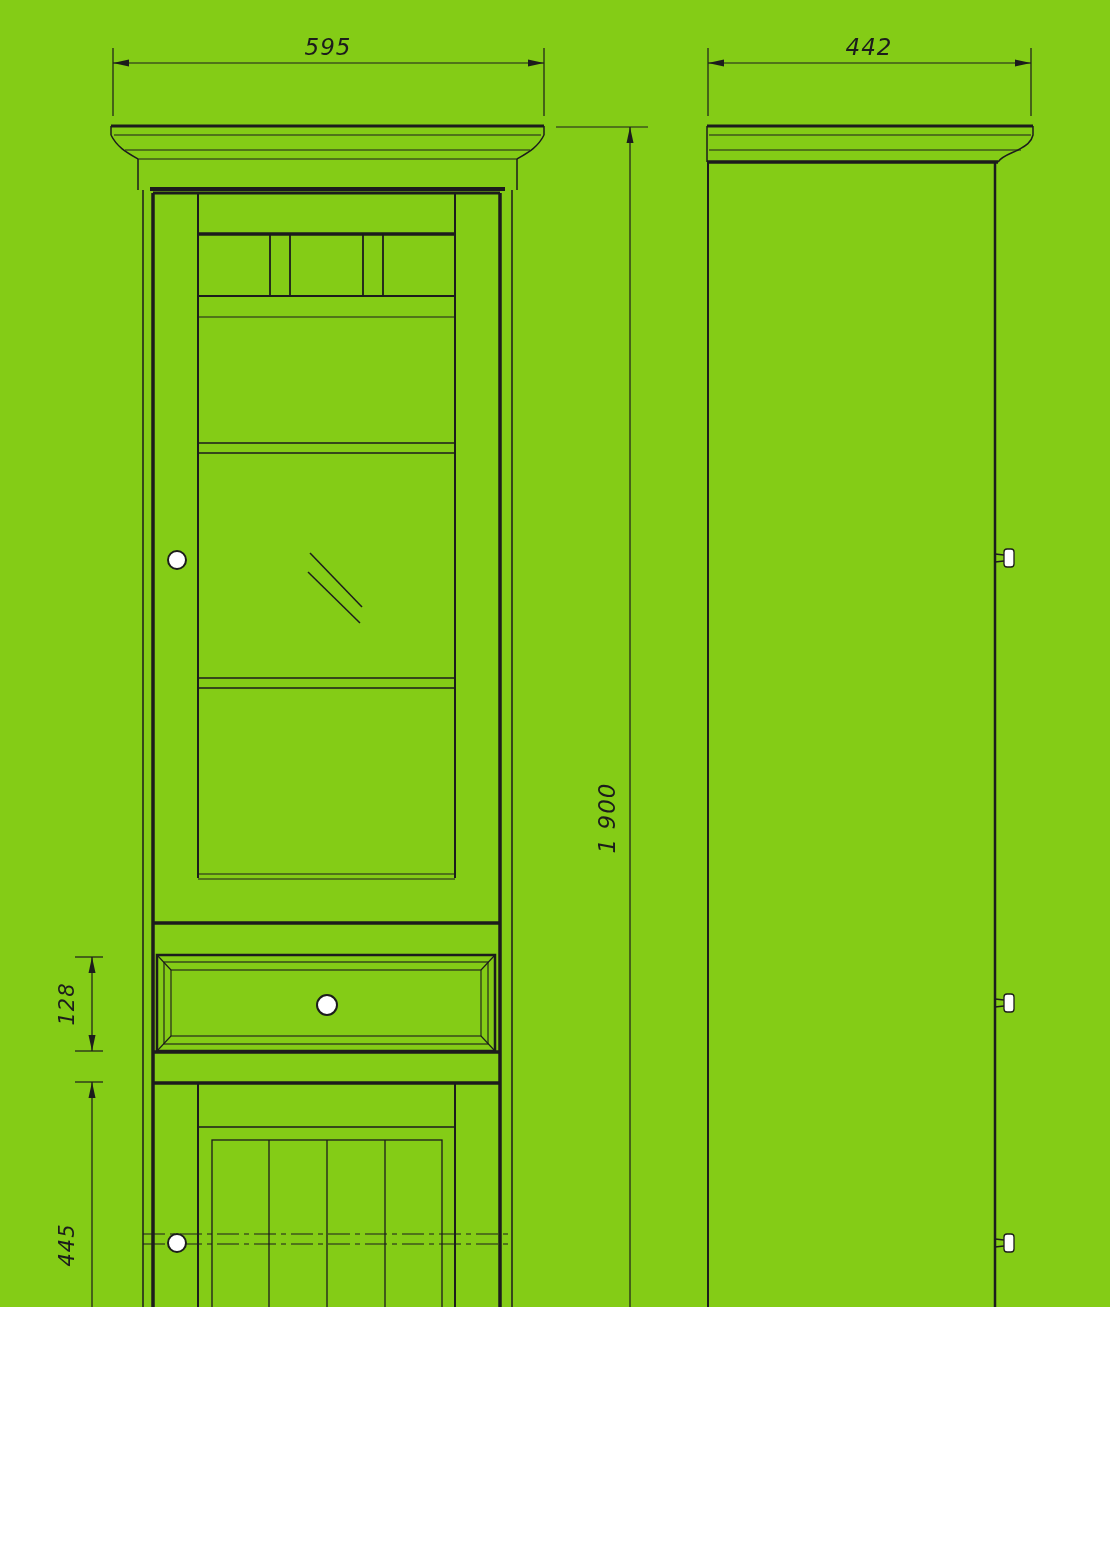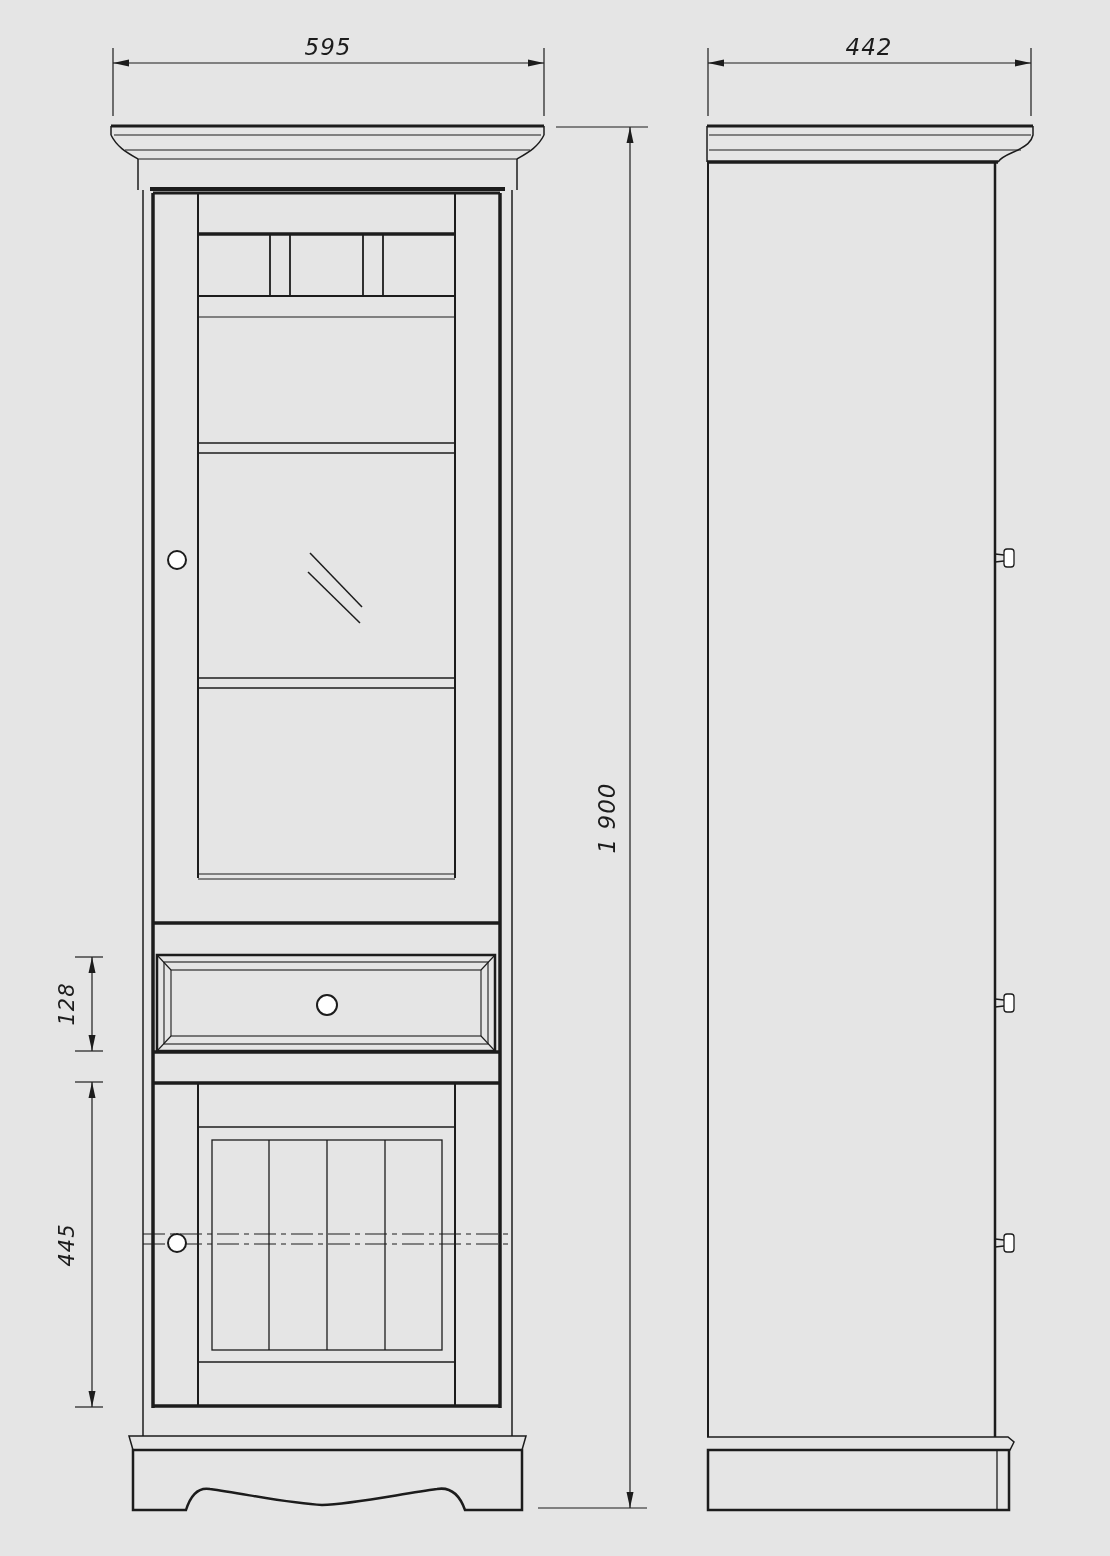--- a/index.html
+++ b/index.html
@@ -3,22 +3,22 @@
 <meta charset="utf-8">
 <style>
   html, body {
     margin: 0;
     padding: 0;
     background: #ffffff;
   }
   .canvas {
     position: relative;
     width: 1110px;
-    height: 1556px;
-    background: #e5e5e5;
+    height: 1307px;
+    background: #84cc16;
     overflow: hidden;
   }
   svg { display: block; }
   .dim-text {
     font-family: "DejaVu Sans", sans-serif;
     font-style: italic;
     font-size: 23px;
     fill: #1c1c1c;
     letter-spacing: 1px;
   }

